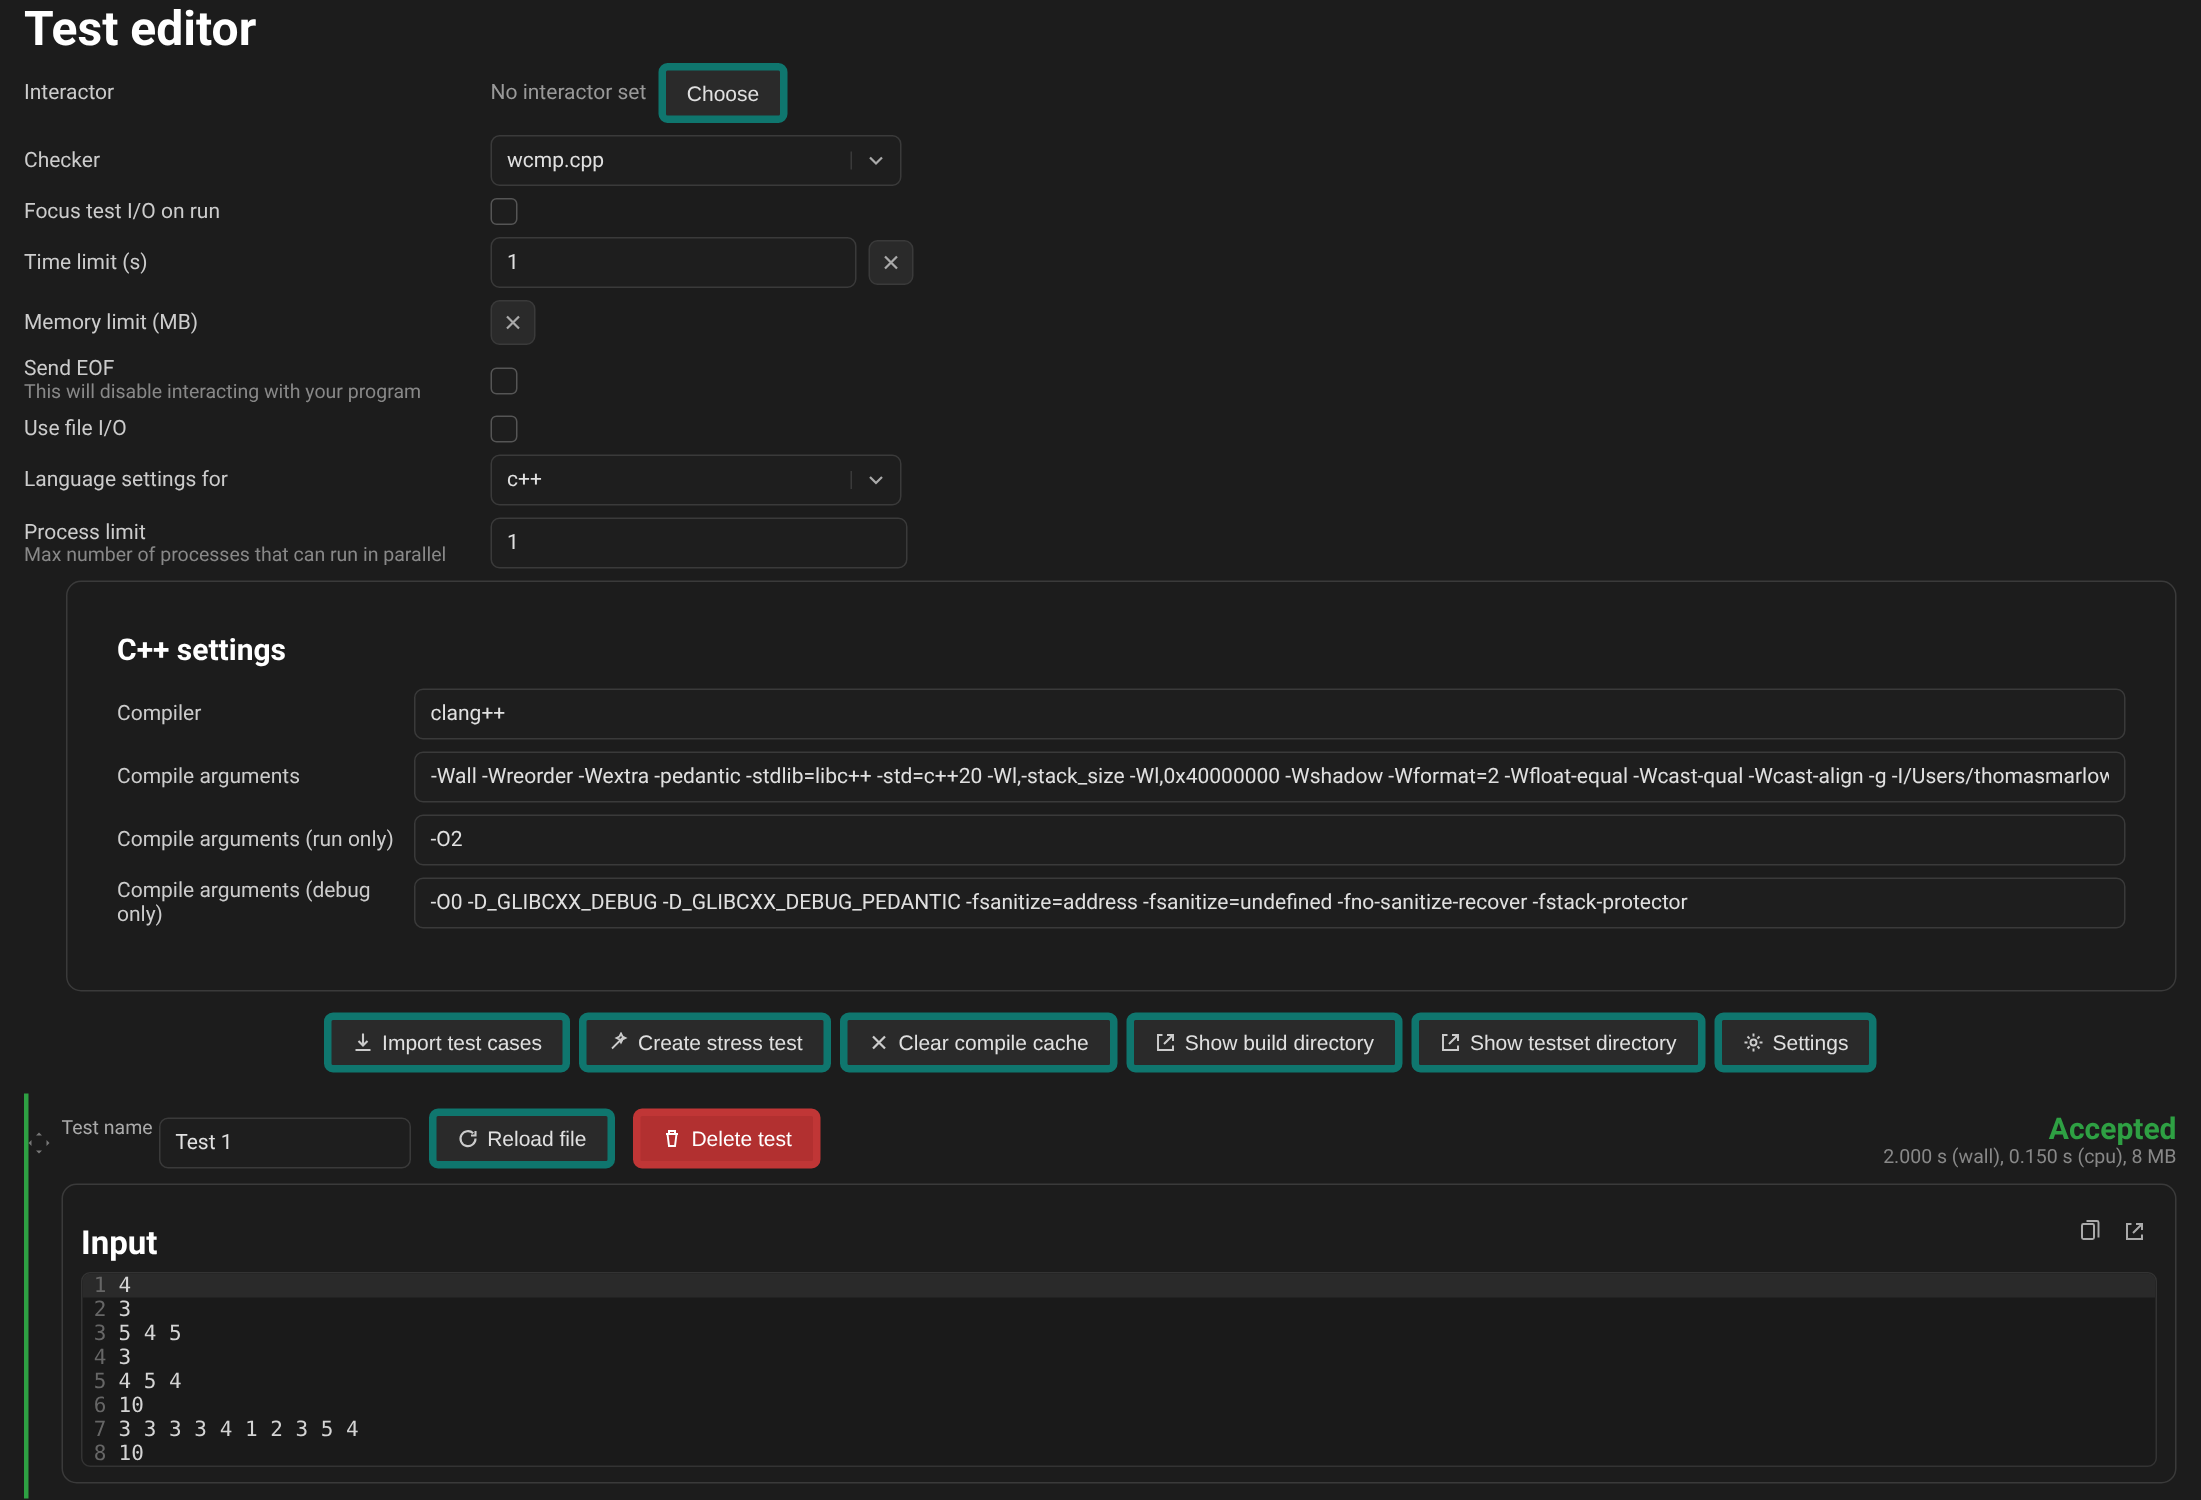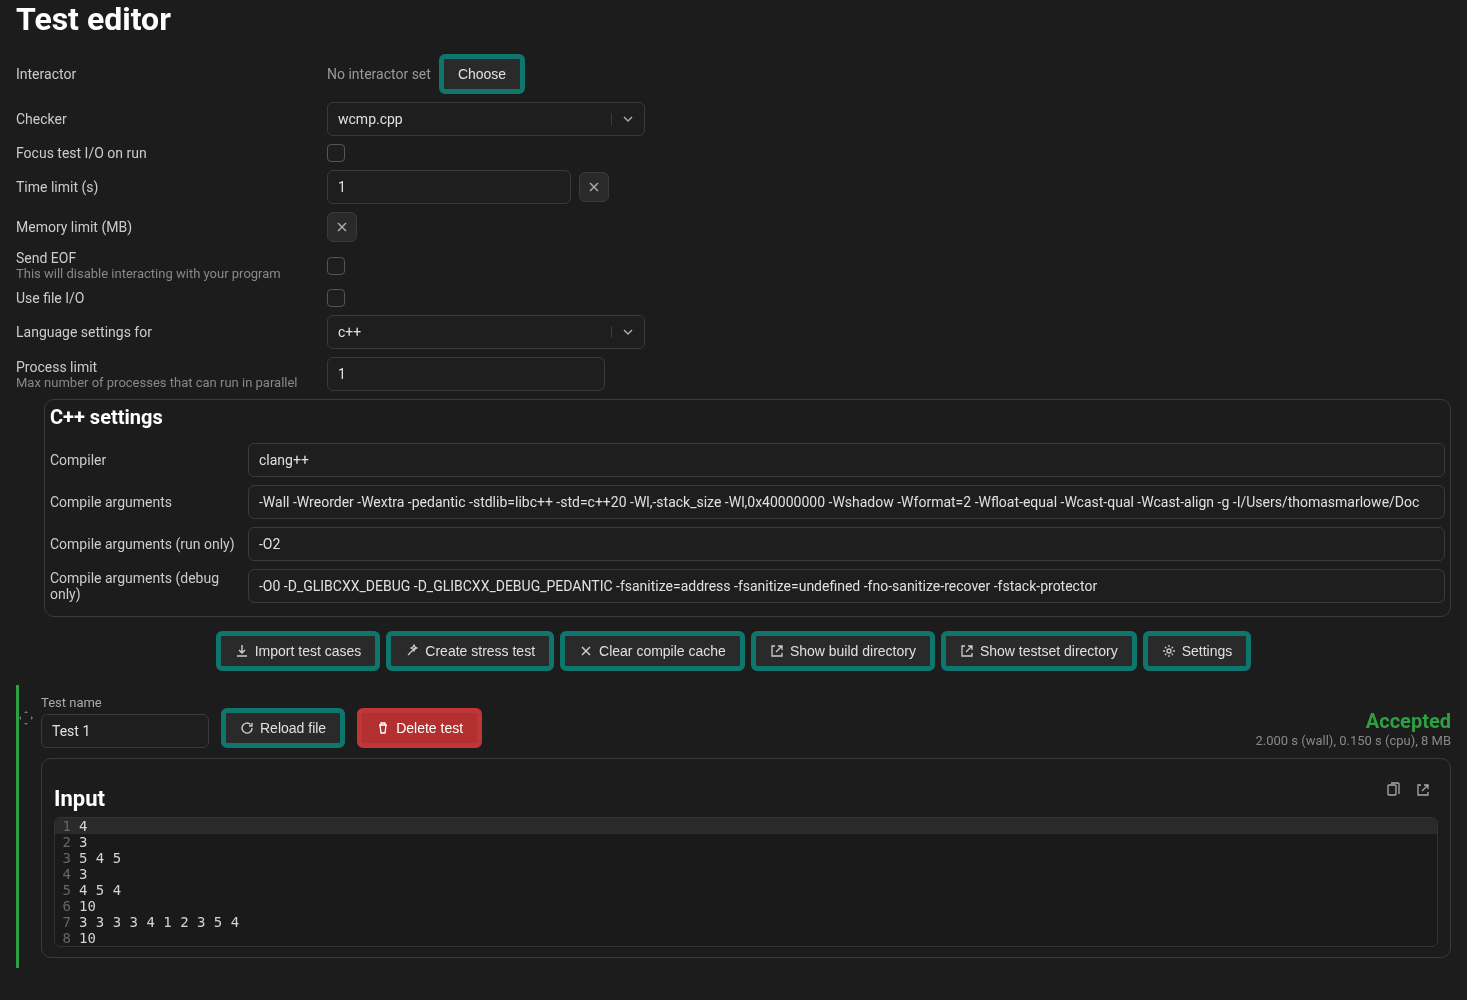--- a/index.html
+++ b/index.html
@@ -4,21 +4,21 @@
   <style>
     * { margin: 0; padding: 0; box-sizing: border-box; }
     body {
       background: #1c1c1c;
       color: #e0e0e0;
       font-family: -apple-system, BlinkMacSystemFont, "Segoe UI", Roboto, sans-serif;
       font-size: 14px;
       padding: 0px 16px 16px 16px;
       width: 1467px;
     }
-    h1 { font-size: 32px; font-weight: 700; color: #fff; margin-bottom: 16px; }
+    h1 { font-size: 32px; font-weight: 700; color: #fff; margin-bottom: 4px; }
     .form-row {
       display: flex;
       align-items: center;
       margin-bottom: 8px;
       gap: 8px;
     }
     .form-label {
       width: 303px;
       flex-shrink: 0;
       color: #ccc;
@@ -43,21 +43,21 @@
       border: 1px solid #3a3a3a;
       color: #e0e0e0;
       padding: 8px 10px;
       border-radius: 6px;
       font-size: 14px;
       font-family: inherit;
     }
     .input-text { width: 244px; }
     .input-wide { width: 278px; }
     .select {
-      width: 318px;
+      width: 274px;
       display: flex;
       justify-content: space-between;
       align-items: center;
       cursor: pointer;
     }
     .select .chev-box {
       border-left: 1px solid #3a3a3a;
       padding-left: 10px;
       margin-left: 10px;
       display: flex;
@@ -86,21 +86,21 @@
       border: none;
       display: flex;
       align-items: center;
       justify-content: center;
       cursor: pointer;
       color: #999;
     }
     .panel {
       border: 1px solid #3a3a3a;
       border-radius: 10px;
-      padding: 5px;
+      padding: 33px;
       margin: 8px 0 14px 28px;
       background: #1c1c1c;
     }
     .panel h2 { font-size: 20px; font-weight: 700; color: #fff; margin-bottom: 14px; }
     .panel .form-row .form-label { width: 190px; }
     .panel .input-text { flex: 1; }
     .action-bar {
       display: flex;
       gap: 6px;
       justify-content: center;
@@ -117,21 +117,21 @@
       top: 24px;
       color: #666;
       cursor: grab;
     }
     .test-header {
       display: flex;
       align-items: flex-end;
       gap: 12px;
       margin-bottom: 10px;
     }
-    .test-name-wrap { display: flex; flex-direction: column; gap: 4px; }
+    .test-name-wrap { display: flex; flex-direction: row; gap: 4px; }
     .test-name-wrap label { font-size: 13px; color: #aaa; }
     .test-name-input { width: 168px; }
     .status-block { margin-left: auto; text-align: right; }
     .status-accepted { color: #2ea043; font-weight: 700; font-size: 20px; }
     .status-meta { color: #888; font-size: 13px; }
     .io-panel {
       border: 1px solid #3a3a3a;
       border-radius: 10px;
       padding: 10px 12px;
     }

